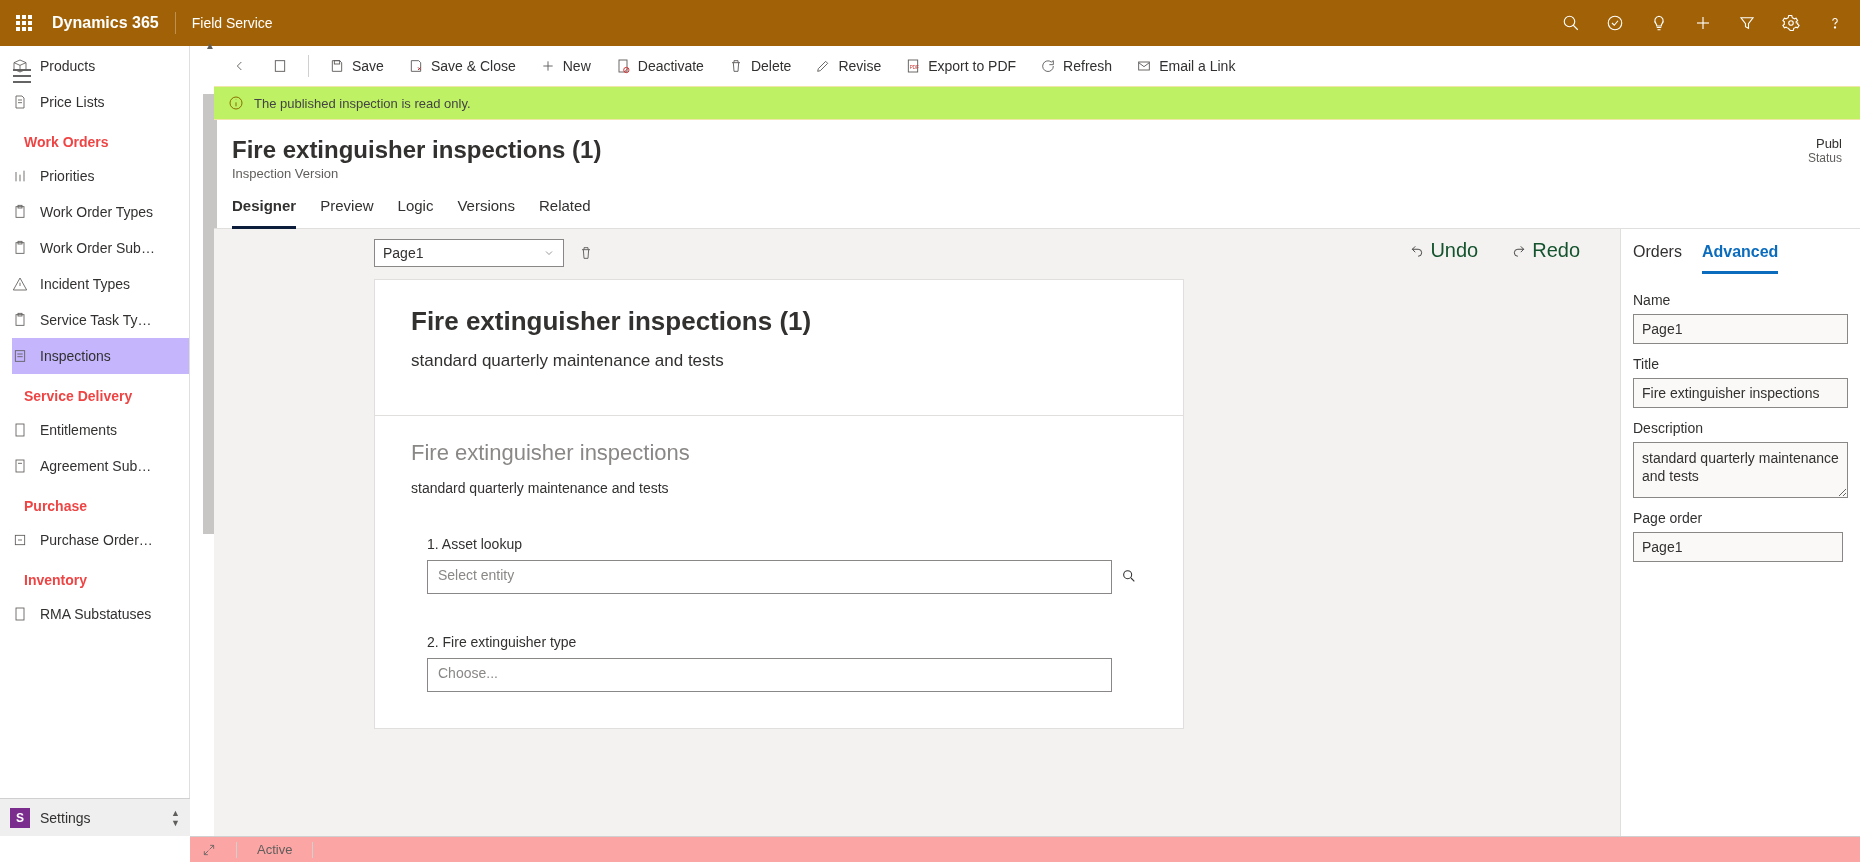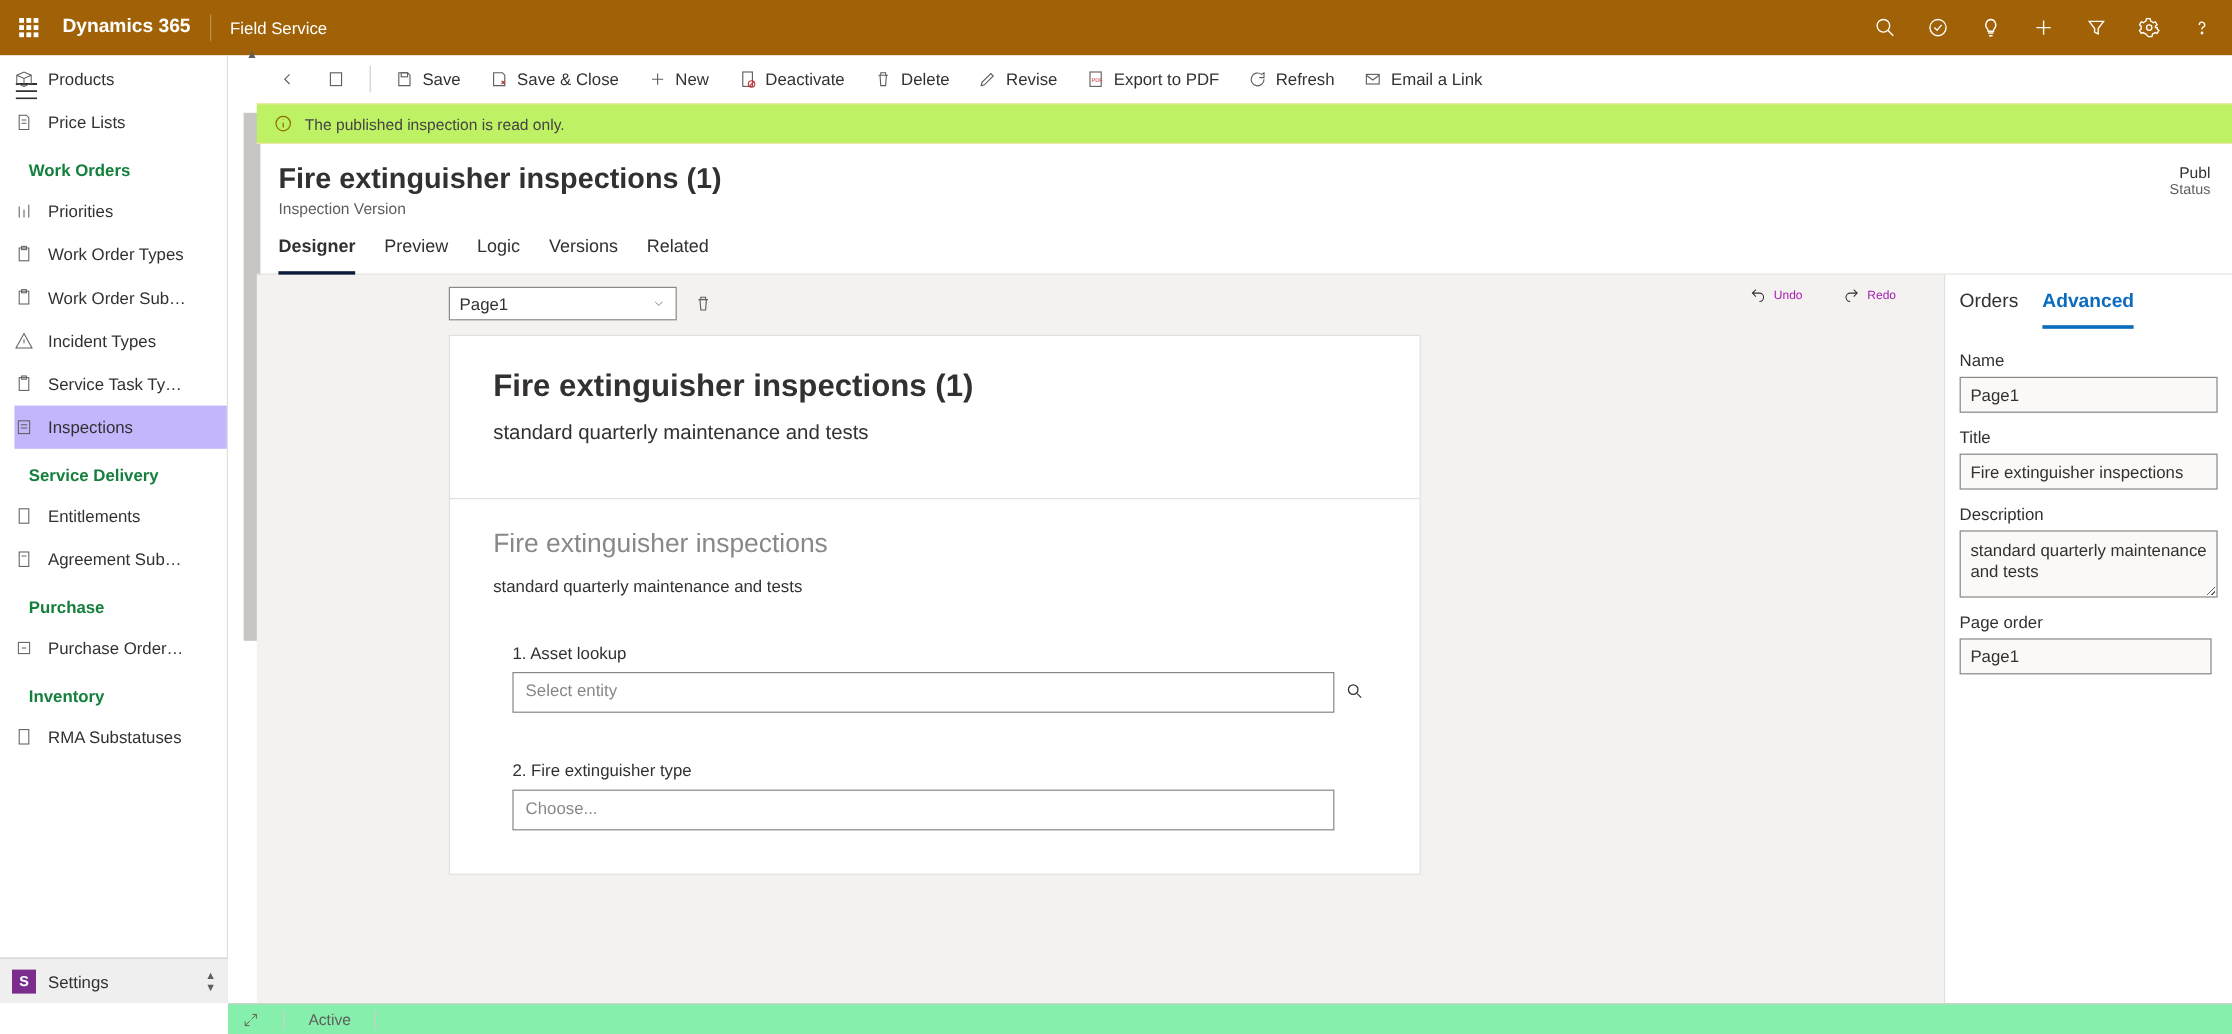--- a/index.html
+++ b/index.html
@@ -15,21 +15,21 @@
 .topbar-right { margin-left:auto; display:flex; gap:26px; align-items:center;}
 .topbar-right svg { width:18px; height:18px; stroke:#fff; fill:none; stroke-width:1.5; cursor:pointer;}
 
 
 .shell { display:flex; height:calc(862px - 46px - 26px); }
 .hamburger-col { width:46px; border-right:0; }
 .hamburger-btn { width:40px; height:40px; display:flex; align-items:center; justify-content:center; margin:10px 0 0 2px; cursor:pointer;}
 .hamburger-btn svg { width:18px; height:14px; stroke:#323130; stroke-width:1.5;}
 
 .sidebar { width:144px; position:relative; border-right:1px solid #e1dfdd; font-size:14px; padding-top: 2px;}
-.sidebar-section-title { font-weight:600; padding:14px 0 8px 12px; color:#15803d;}
+.sidebar-section-title { font-weight:600; padding:14px 0 8px 12px; color:#ef4444;}
 .side-item { height:36px; display:flex; align-items:center; padding-left:0; gap:12px; cursor:pointer;}
 .side-item .ico { width:16px; height:16px; margin-left:0; display:flex; align-items:center; justify-content:center; flex-shrink:0;}
 .side-item .ico svg { width:16px; height:16px; stroke:#605e5c; fill:none; stroke-width:1.3;}
 .side-item.selected { background:#c4b5fd; position:relative;}
 .side-item.selected::before { content:""; position:absolute; left:-38px; top:6px; bottom:6px; width:3px; background:#0b1d3a;}
 .side-label { white-space:nowrap; overflow:hidden; text-overflow:ellipsis; max-width:115px;}
 .side-item.offset { margin-left: -34px; padding-left: 0; }
 .side-item.offset .ico { margin-left: 0; }
 .scroll-thumb { position:absolute; right:-28px; top:48px; width:14px; height:440px; background:#c8c6c4; border-radius:0;}
 .arrow-up { position:absolute; top:-6px; right:-28px; width:14px; text-align:center; font-size:10px; color:#605e5c; cursor:pointer;}
@@ -53,21 +53,21 @@
 .status-chip .st-sub { font-size:12px; color:#605e5c;}
 
 .tabs { display:flex; gap:24px; padding:12px 18px 0 18px; border-bottom:1px solid #e1dfdd;}
 .tab { padding-bottom:12px; cursor:pointer; font-size:15px; color:#323130;}
 .tab.active { font-weight:600; border-bottom:3px solid #0b1d3a; margin-bottom:-1px;}
 
 .designer-area { flex:1; background:#f3f2f1; display:flex; position:relative;}
 .canvas-wrap { flex:1; padding:10px 20px 0 160px; position:relative;}
 .page-select { width:190px; height:28px; border:1px solid #8a8886; background:#fff; padding:3px 8px; font-size:14px; display:flex; align-items:center; justify-content:space-between;}
 .select-row { display:flex; align-items:center; gap:14px;}
-.undo-redo { position:absolute; top:10px; right:40px; display:flex; gap:34px; font-size:10px; color:#a21caf;}
+.undo-redo { position:absolute; top:10px; right:40px; display:flex; gap:34px; font-size:20px; color:#14532d;}
 .undo-redo span { display:flex; align-items:center; gap:6px; cursor:pointer;}
 .undo-redo svg { width:14px; height:14px; stroke:#323130; fill:none; stroke-width:1.5;}
 
 .canvas { margin-top:12px; width:810px; background:#fff; border:1px solid #e1dfdd; position:relative;}
 .canvas-inner { padding:26px 36px 20px 36px; }
 .canvas-title { font-size:26px; font-weight:600; margin-bottom:14px;}
 .canvas-desc { font-size:17px; margin-bottom:24px;}
 .canvas-sep { height:1px; background:#e1dfdd; margin:0 0 18px 0;}
 .canvas-sec-title { font-size:22px; color:#8a8886; font-weight:400; margin-bottom:14px;}
 .canvas-sec-desc { font-size:14px; margin-bottom:40px;}
@@ -83,21 +83,21 @@
 .sp-tab.active { color:#0b6cbd; border-bottom:3px solid #0b6cbd; font-weight:600;}
 .sp-label { font-size:14px; margin:6px 0 6px 0; font-weight:400;}
 .sp-field { width:100%; border:1px solid #8a8886; background:#faf9f8; padding:6px 8px; font-size:14px; margin-bottom:12px; color:#323130;}
 .sp-field.textarea { height:56px; line-height:1.3; resize:both; overflow:auto;}
 .sp-drop { width:210px; border:1px solid #8a8886; background:#faf9f8; padding:6px 8px; font-size:14px; margin-top:4px;}
 
 
 .areasel { position:absolute; left:0; bottom:26px; width:190px; height:38px; background:#efefef; border-top:1px solid #d0d0d0; display:flex; align-items:center; padding:0 10px; gap:10px; cursor:pointer;}
 .areasel .sq { width:20px; height:20px; background:#7b2d8e; color:#fff; font-size:12px; display:flex; align-items:center; justify-content:center; font-weight:600;}
 .areasel .chev { margin-left:auto; display:flex; flex-direction:column; font-size:9px; color:#605e5c; gap:0;}
-.statusbar { position:absolute; left:190px; bottom:0; right:0; height:26px; border-top:1px solid #d0d0d0; display:flex; align-items:center; gap:20px; padding:0 12px; font-size:13px; color:#605e5c; background:#86efac;}
+.statusbar { position:absolute; left:190px; bottom:0; right:0; height:26px; border-top:1px solid #d0d0d0; display:flex; align-items:center; gap:20px; padding:0 12px; font-size:13px; color:#605e5c; background:#fca5a5;}
 .statusbar svg { width:14px; height:14px; stroke:#605e5c; fill:none; stroke-width:1.4;}
 .statusbar .sep { width:1px; height:16px; background:#d0d0d0;}
 </style>
 </head>
 <body>
 
 <div class="topbar">
   <div class="waffle">
     <span></span>
       <span></span>

